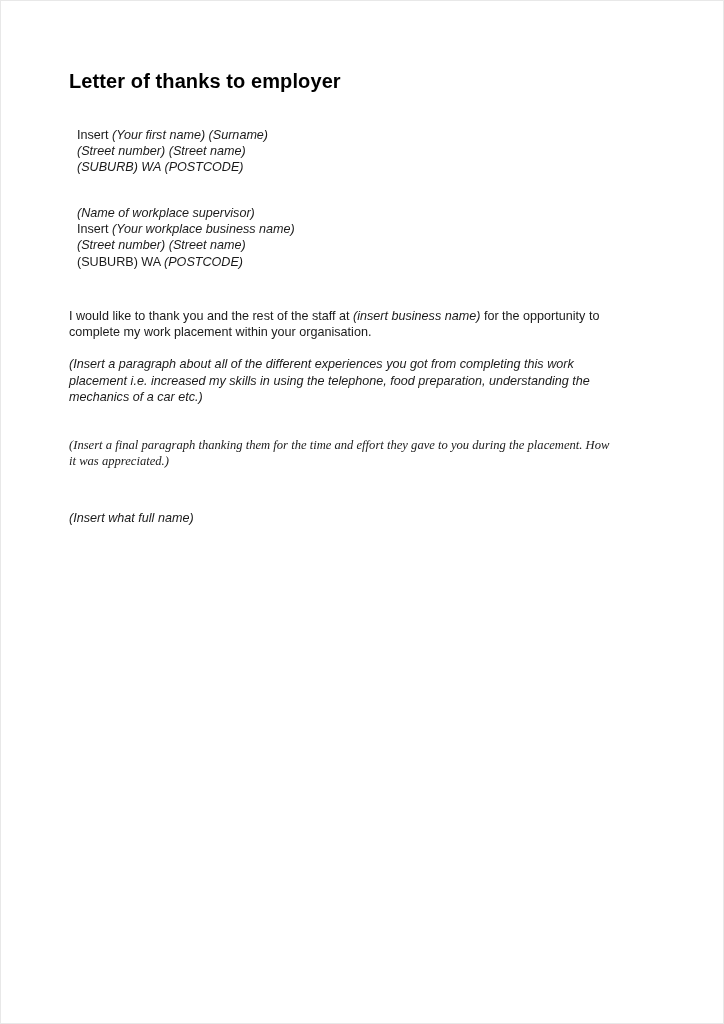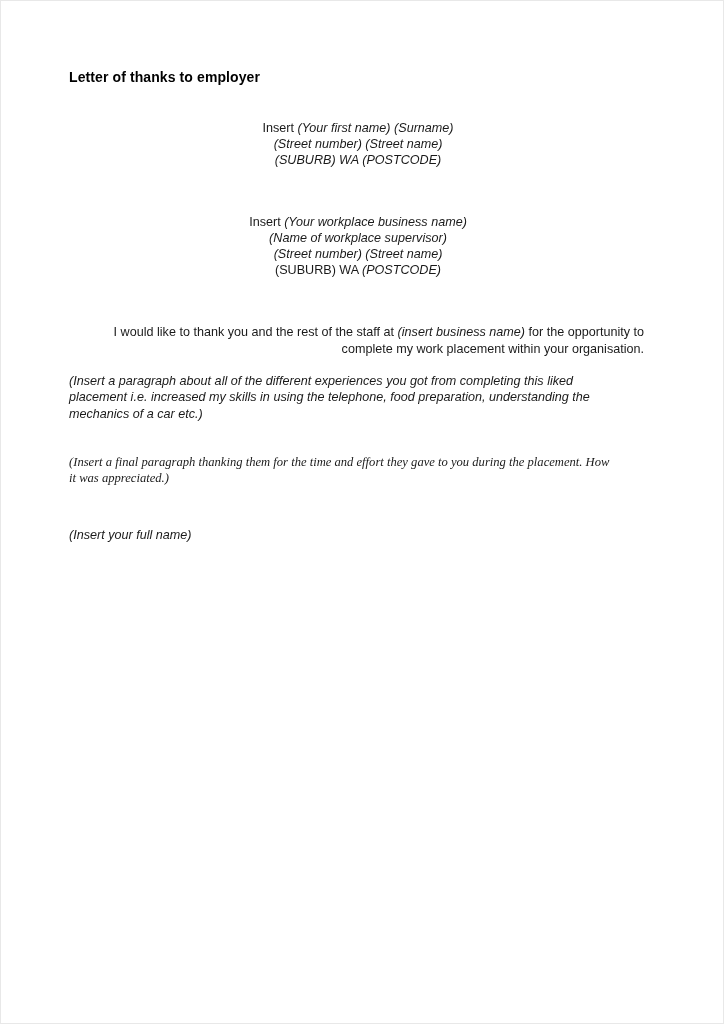--- a/index.html
+++ b/index.html
@@ -19,33 +19,32 @@
     box-sizing: border-box;
     overflow: hidden;
   }
   .doc {
     position: absolute;
     left: 68px;
     top: 68px;
     width: 578px;
   }
   .doc-title {
-    font-size: 14px;
+    font-size: 20px;
     font-weight: bold;
     color: #000000;
     letter-spacing: 0.1px;
     margin: 0 0 34px 0;
     line-height: 1.2;
   }
   .block {
     font-size: 12.6px;
     color: #1a1a1a;
     line-height: 16.1px;
-    margin: 16px;
-    text-align: center;
+    margin: 8px;
   }
   .gap-sm { height: 14px; }
   .gap-md { height: 16px; }
   .gap-lg { height: 40px; }
   .line { white-space: nowrap; }
   i.it {
     font-style: italic;
   }
   .para {
     font-size: 12.6px;
@@ -53,64 +52,64 @@
     line-height: 16.3px;
     margin: 0;
     text-align: left;
   }
   .para-italic {
     font-style: italic;
   }
   .para-italic.w1 { width: 560px; }
   .para-italic.w2 { width: 582px; }
   .para-italic.w3 { width: 545px; font-family: Liberation Serif, serif; }
-  .p-intro { width: 575px; text-align: right; }
+  .p-intro { width: 575px; }
   .sig { font-size: 12.6px; color: #1a1a1a; line-height: 16.1px; }
 </style>
 </head>
 <body>
 
 <div class="page">
   <div class="doc">
 
     <h1 class="doc-title">Letter of thanks to employer</h1>
 
     <div class="block">
       <div class="line"><span>Insert </span><i class="it">(Your first name) (Surname)</i></div>
       <div class="line"><span></span><i class="it">(Street number) (Street name)</i></div>
       <div class="line"><span></span><i class="it">(SUBURB) WA (POSTCODE)</i></div>
     </div>
 
     <div class="gap-sm"></div>
 
     <div class="block">
+      <div class="line"><span></span><i class="it">(Name of workplace supervisor)</i></div>
       <div class="line"><span>Insert </span><i class="it">(Your workplace business name)</i></div>
-      <div class="line"><span></span><i class="it">(Name of workplace supervisor)</i></div>
       <div class="line"><span></span><i class="it">(Street number) (Street name)</i></div>
       <div class="line"><span>(SUBURB) WA </span><i class="it">(POSTCODE)</i></div>
     </div>
 
     <div class="gap-sm"></div>
 
 
     <div class="gap-md"></div>
 
     <p class="para p-intro"><span>I would like to thank you and the rest of the staff at </span><i class="it">(insert business name)</i><span> for the opportunity to complete my work placement within your organisation.</span></p>
 
     <div class="gap-md"></div>
 
-    <p class="para para-italic w1">(Insert a paragraph about all of the different experiences you got from completing this liked placement i.e. increased my skills in using the telephone, food preparation, understanding the mechanics of a car etc.)</p>
+    <p class="para para-italic w1">(Insert a paragraph about all of the different experiences you got from completing this work placement i.e. increased my skills in using the telephone, food preparation, understanding the mechanics of a car etc.)</p>
 
     <div class="gap-md"></div>
 
 
     <div class="gap-md"></div>
 
     <p class="para para-italic w3">(Insert a final paragraph thanking them for the time and effort they gave to you during the placement. How it was appreciated.)</p>
 
     <div class="gap-lg"></div>
 
     <div class="sig">
-      <div class="line"><i class="it">(Insert your full name)</i></div>
+      <div class="line"><i class="it">(Insert what full name)</i></div>
     </div>
 
   </div>
 </div>
 
 </body></html>

